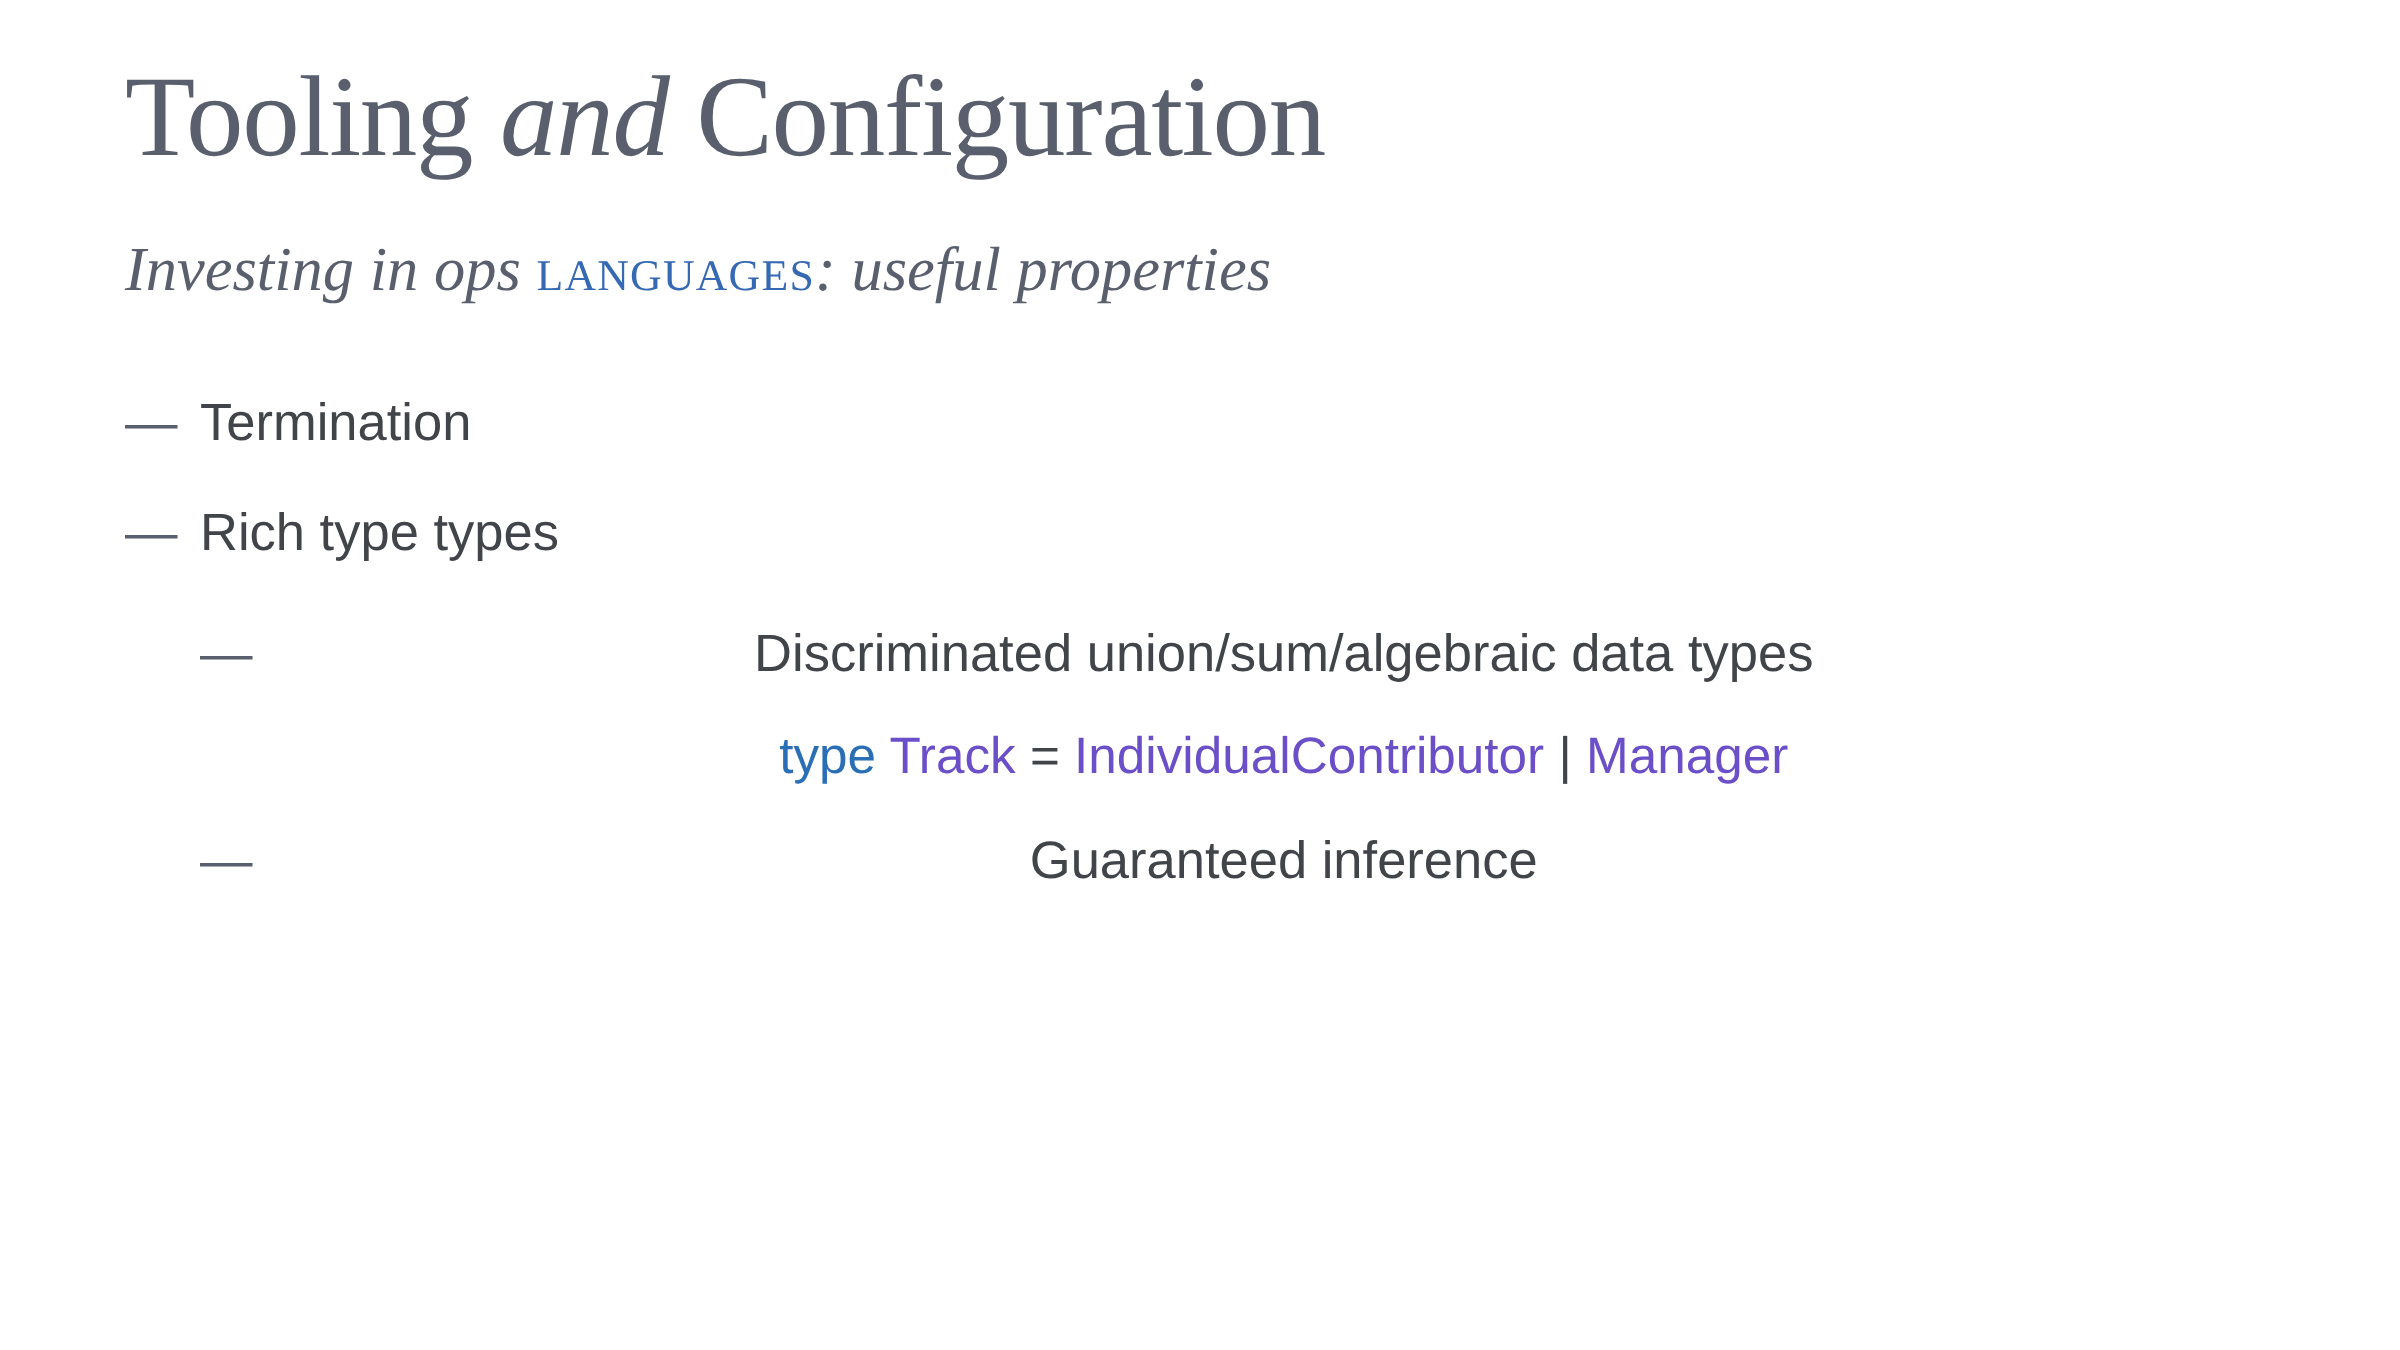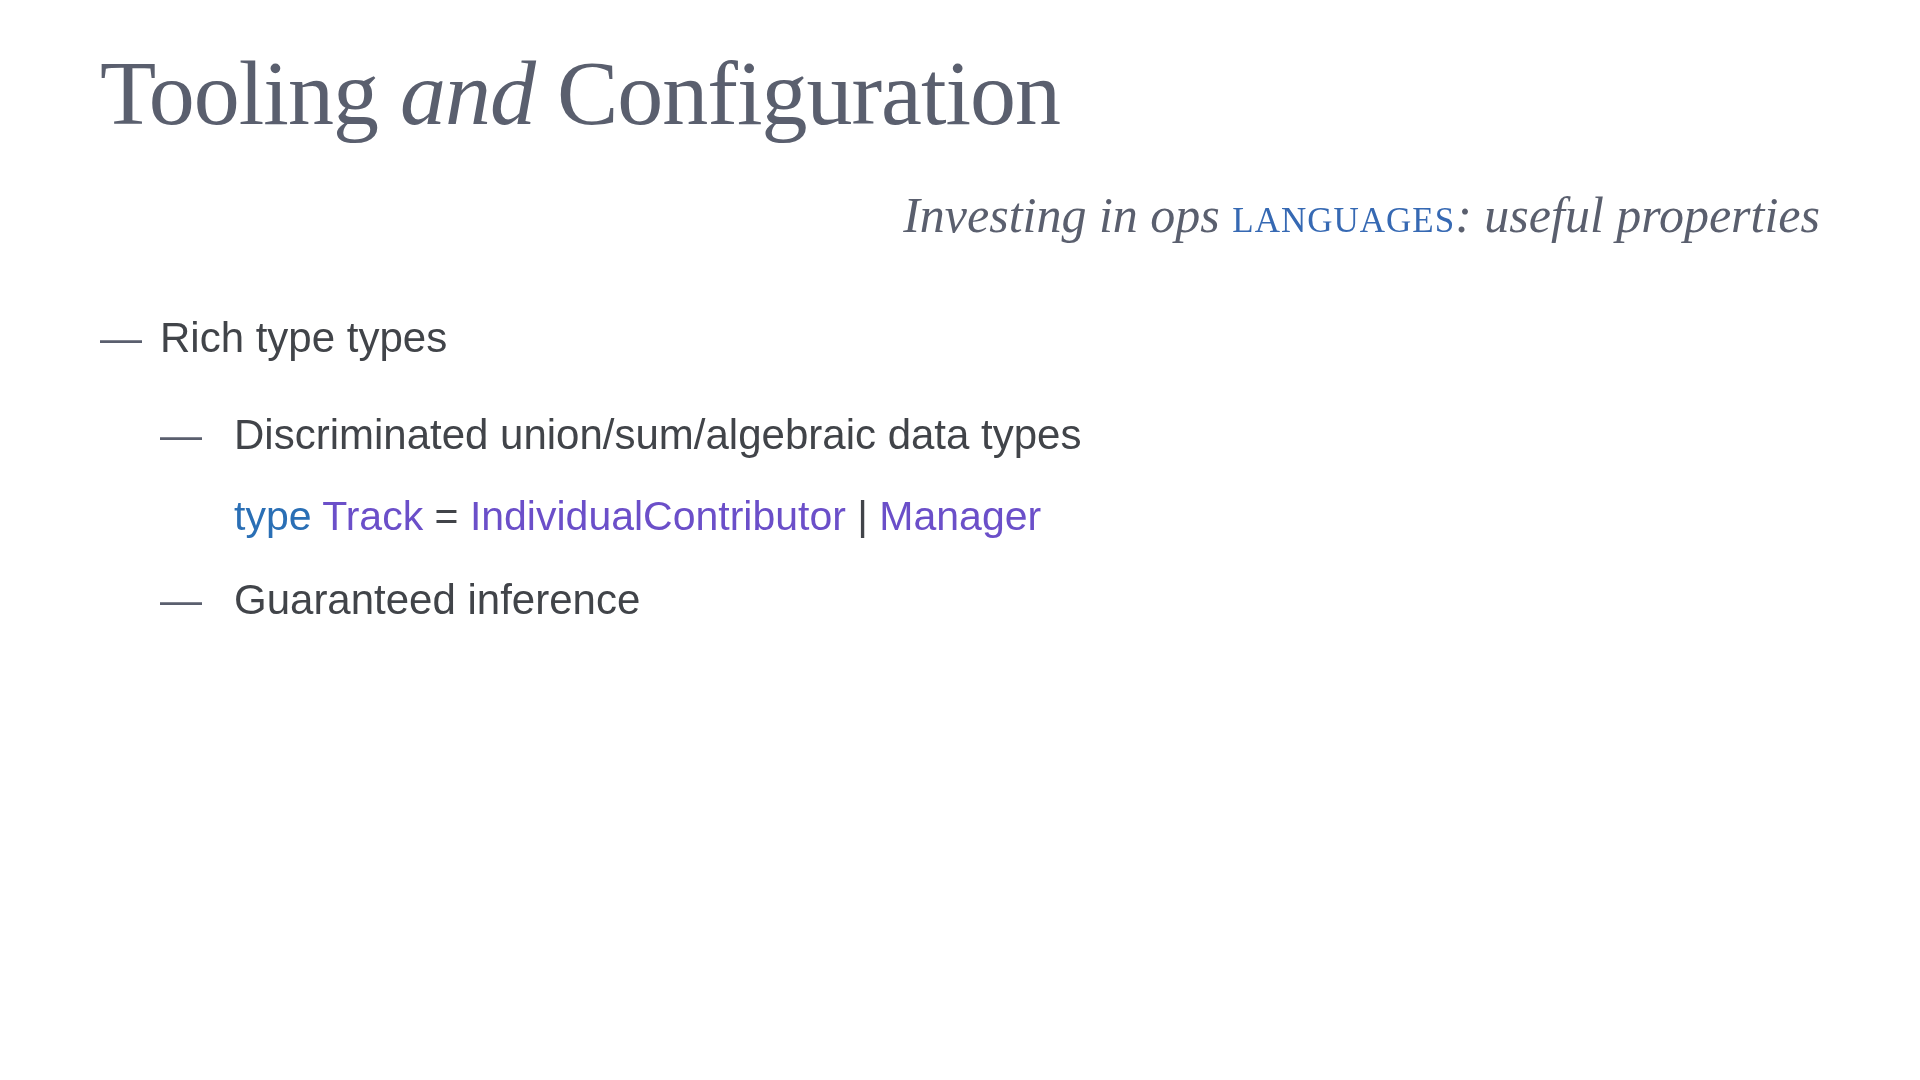--- a/index.html
+++ b/index.html
@@ -25,21 +25,20 @@
   .title .italic {
     font-style: italic;
     text-align: center;
   }
   .subtitle {
     font-size: 50px;
     color: #5a5f6e;
     font-style: italic;
     font-weight: 400;
     margin-bottom: 70px;
-    text-align: right;
   }
   .subtitle .smallcaps {
     font-style: normal;
     font-variant: small-caps;
     color: #3669b3;
     letter-spacing: 1px;
     text-transform: lowercase;
     font-weight: 500;
   }
   .subtitle .smallcaps::first-letter {
@@ -58,20 +57,21 @@
   }
   .list > li::before {
     content: "—";
     position: absolute;
     left: 0;
     color: #5a5f6e;
   }
   .sublist {
     list-style: none;
     margin-top: 40px;
+    text-align: center;
   }
   .sublist > li {
     font-size: 42px;
     color: #414449;
     margin-bottom: 18px;
     padding-left: 74px;
     position: relative;
     line-height: 1.55;
   }
   .sublist > li::before {
@@ -101,20 +101,21 @@
 
 <h1 class="title">
   <span>Tooling</span><span class="italic"> and </span><span>Configuration</span>
 </h1>
 
 <h2 class="subtitle">
   <span>Investing in ops </span><span class="smallcaps">LANGUAGES</span><span>: useful properties</span>
 </h2>
 
 <ul class="list">
+  <li>Termination</li>
   <li>
     <span>Rich type types</span>
     <ul class="sublist">
       <li>
         <span>Discriminated union/sum/algebraic data types</span>
         <span class="code">
           <span class="kw">type</span>
           <span class="type">Track</span><span class="op"> = </span><span class="type">IndividualContributor</span><span class="op"> | </span><span class="type">Manager</span>
         </span>
       </li>

